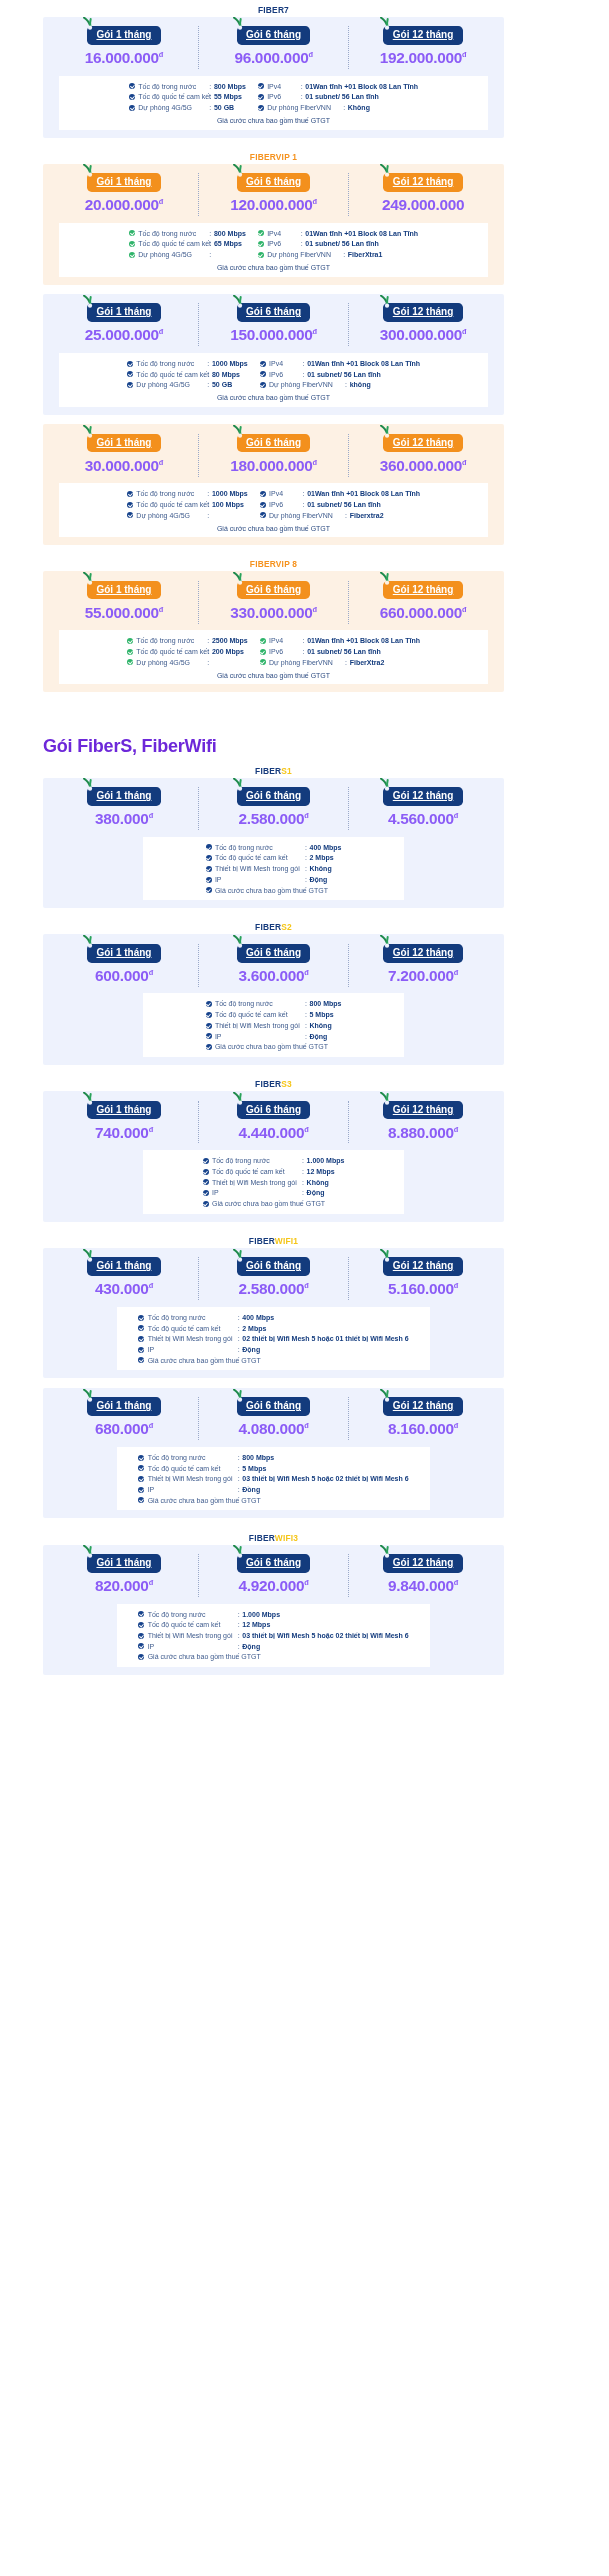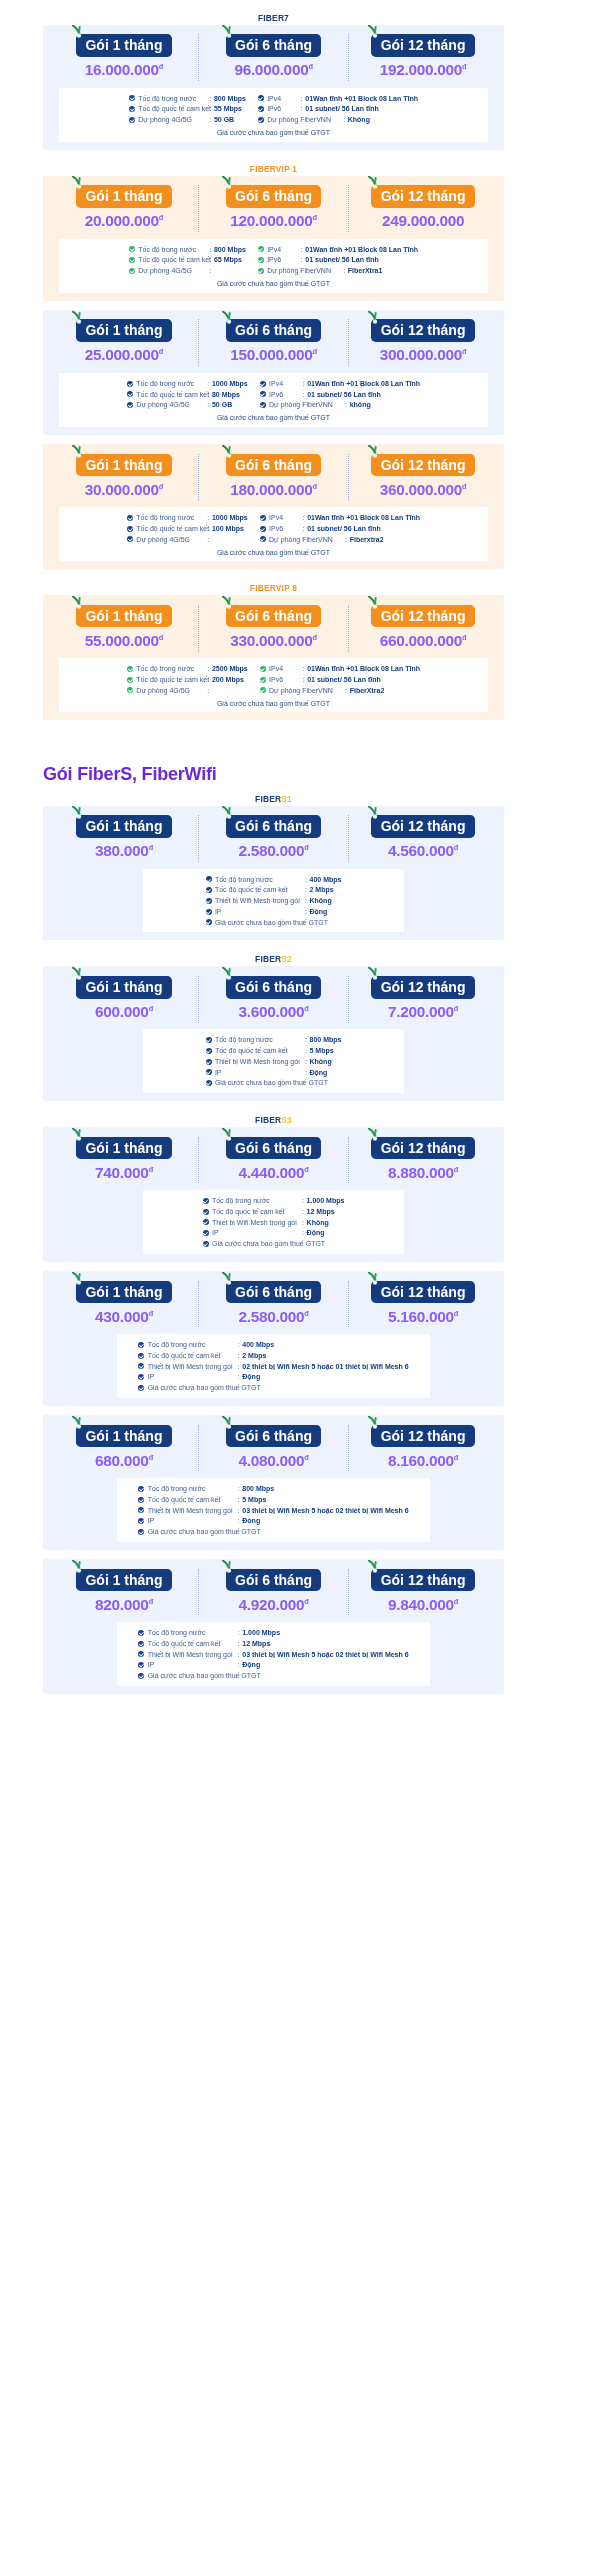--- a/index.html
+++ b/index.html
@@ -3,21 +3,21 @@
 <meta charset="utf-8">
 <style>
   * { box-sizing: border-box; margin:0; padding:0; }
   html,body{ background:#ffffff; }
   body{
     width:609px;
     font-family:"Liberation Sans", sans-serif;
     color:#1c3f94;
     -webkit-font-smoothing:antialiased;
   }
-  .page{ width:547px; position:relative; padding-bottom:6.7px;margin-top:8px; }
+  .page{ width:547px; position:relative; padding-bottom:6.7px; }
 
   
   .section{ position:relative; margin:0 auto; }
   .sec-title{
     text-align:center;
     font-size:8.4px;
     font-weight:bold;
     letter-spacing:0.2px;
     padding:4.7px 0 2px 0;
   }
@@ -49,24 +49,25 @@
   }
   .price-col + .price-col{ border-left:1px dotted #9aa9c9; }
 
   
   .badge-wrap{ position:relative; display:inline-block; margin-bottom:5.4px; }
   .badge{
     display:inline-block;
     padding:4px 9.4px 4.7px 9.4px;
     border-radius:4.7px;
     color:#ffffff;
-    font-size:14px;
+    font-size:10px;
     font-weight:bold;
     white-space:nowrap;
     line-height:1;
+    text-decoration:underline;
   }
   .badge.navy{ background:#133b7d; }
   .badge.orange{ background:#f3901d; }
   .sprout{
     position:absolute;
     left:-4.7px; top:-8.7px;
     width:17.4px; height:14.7px;
     pointer-events:none;
   }
 
@@ -817,20 +818,21 @@
     <span class="chk navy"></span>
     <span class="f-label">Giá cước chưa bao gồm thuế GTGT</span>
   </div>
           </div>
         </div>
       </div>
     </div>
   </div>
       <div class="spacer-sm"></div>
       <div class="section">
+    <div class="sec-title navy">FIBER<span class="gold">WIFI1</span></div>
     <div class="card blue">
       <div class="price-row">
         <div class="price-col">
     <span class="badge-wrap">
       <svg class="sprout" viewBox="0 0 26 22">
   <path d="M3 1 C8 4 11 9 12.5 14" stroke="#1f8a4c" stroke-width="3" fill="none" stroke-linecap="round"></path>
   <path d="M13 3 C12 7 12 11 12.5 14" stroke="#2aa35c" stroke-width="3" fill="none" stroke-linecap="round"></path>
   <circle cx="12" cy="16" r="3.2" fill="#eef2fd"></circle>
 </svg>
       <span class="badge navy">Gói 1 tháng</span>
@@ -965,20 +967,21 @@
     <span class="chk navy"></span>
     <span class="f-label">Giá cước chưa bao gồm thuế GTGT</span>
   </div>
           </div>
         </div>
       </div>
     </div>
   </div>
       <div class="spacer-sm"></div>
       <div class="section">
+    <div class="sec-title navy">FIBER<span class="gold">WIFI3</span></div>
     <div class="card blue">
       <div class="price-row">
         <div class="price-col">
     <span class="badge-wrap">
       <svg class="sprout" viewBox="0 0 26 22">
   <path d="M3 1 C8 4 11 9 12.5 14" stroke="#1f8a4c" stroke-width="3" fill="none" stroke-linecap="round"></path>
   <path d="M13 3 C12 7 12 11 12.5 14" stroke="#2aa35c" stroke-width="3" fill="none" stroke-linecap="round"></path>
   <circle cx="12" cy="16" r="3.2" fill="#eef2fd"></circle>
 </svg>
       <span class="badge navy">Gói 1 tháng</span>

